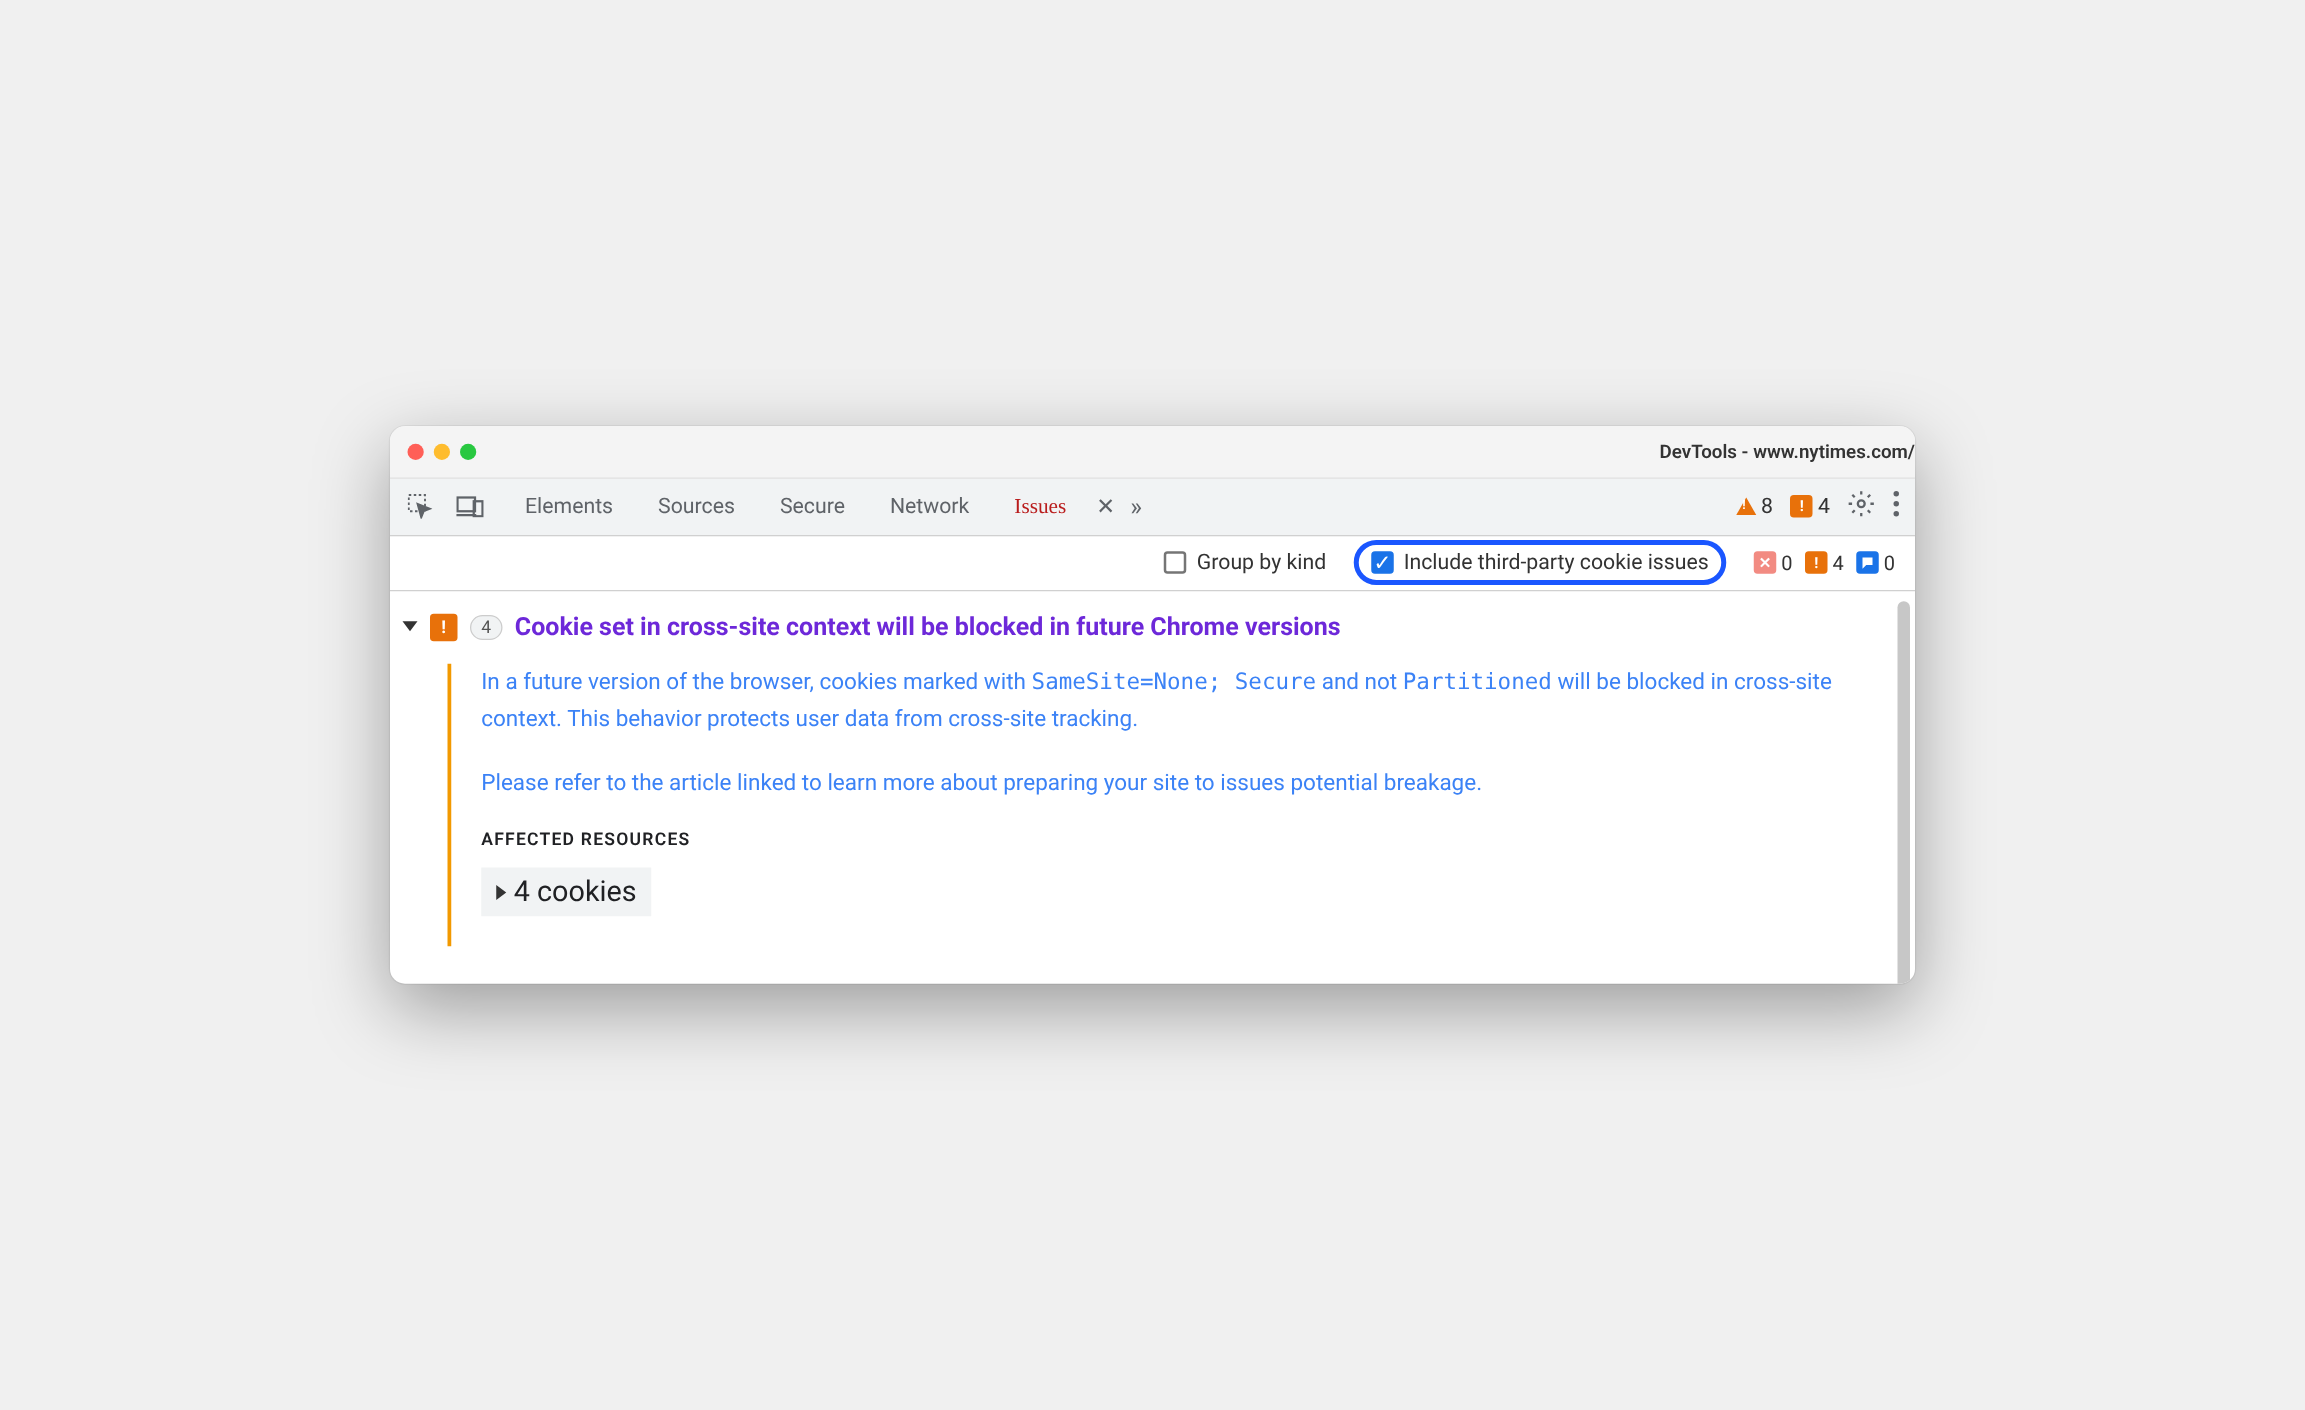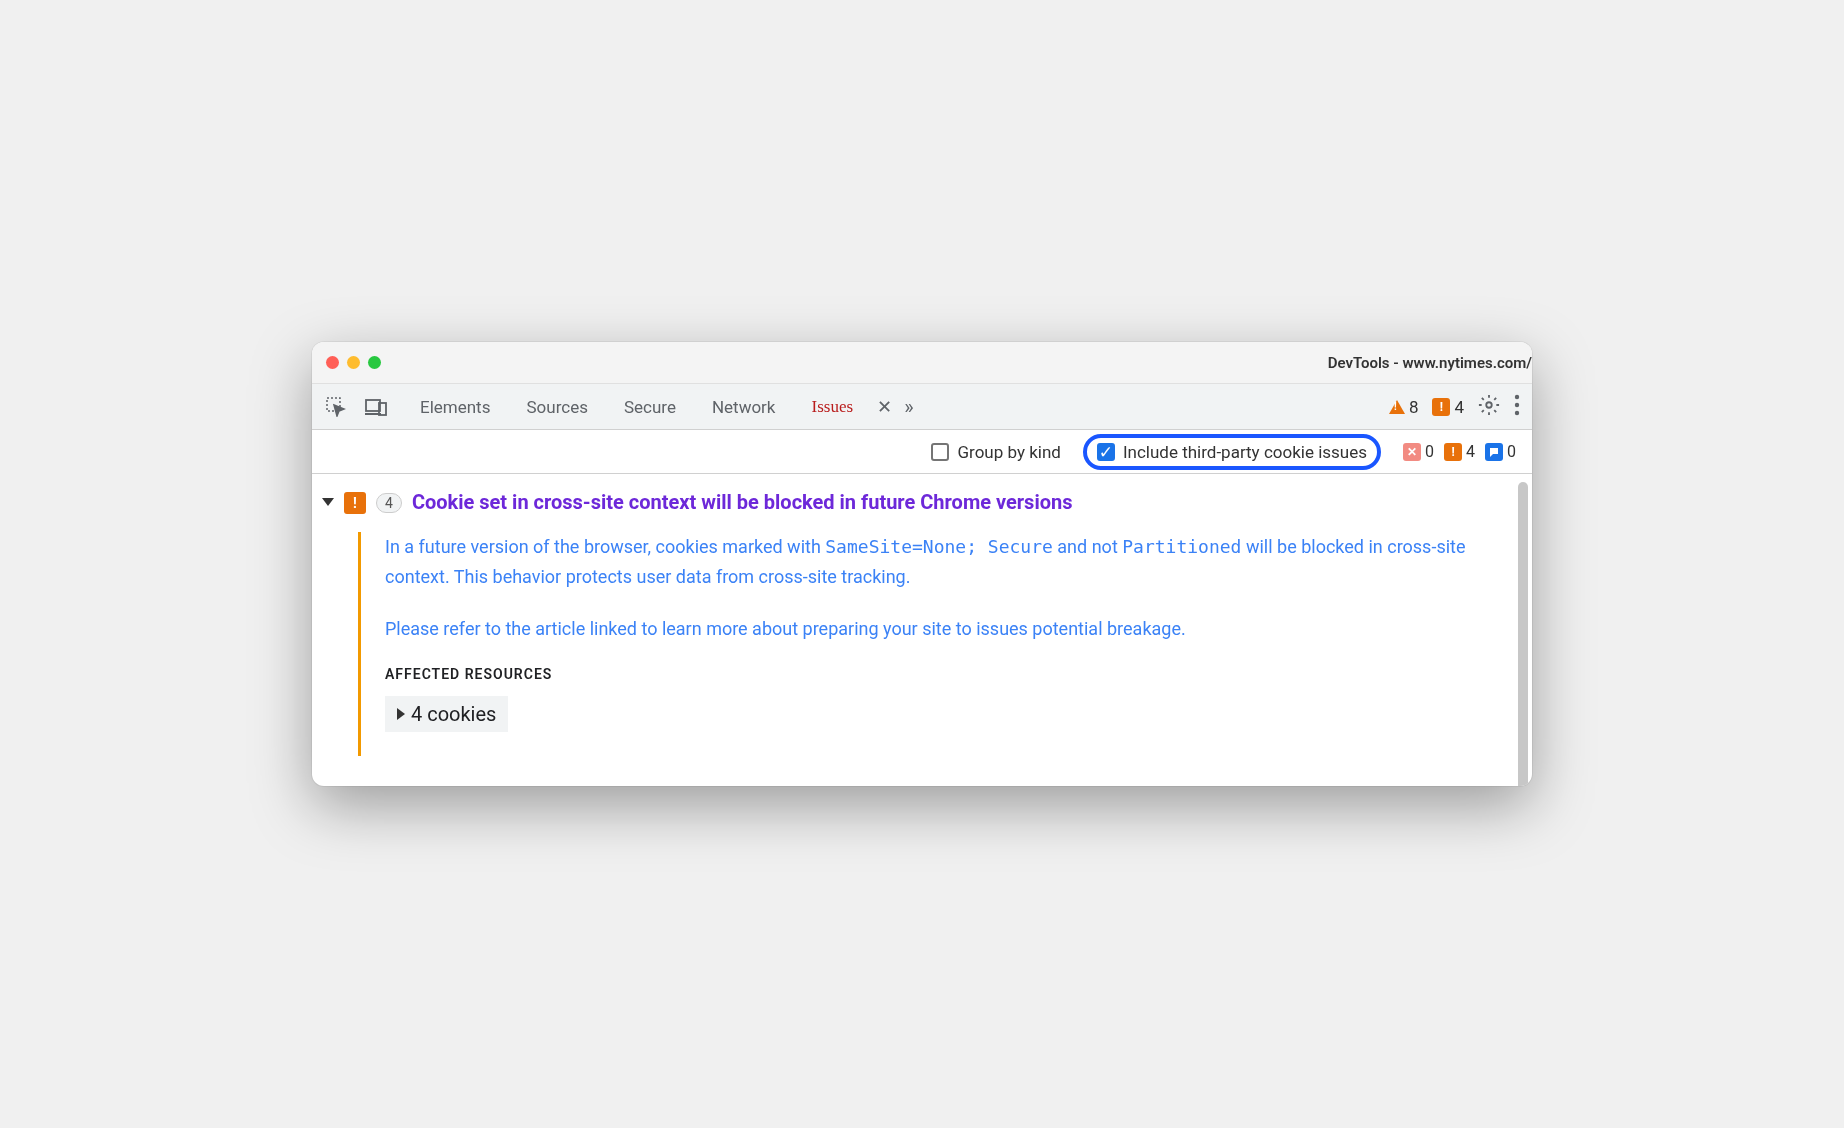--- a/index.html
+++ b/index.html
@@ -221,21 +221,21 @@
       letter-spacing: 1px;
       color: #202124;
       margin-bottom: 14px;
     }
     .cookies-pill {
       display: inline-flex;
       align-items: center;
       background: #f1f3f4;
       padding: 6px 12px;
       gap: 6px;
-      font-size: 20px;
+      font-size: 23px;
       color: #202124;
       cursor: pointer;
       margin-bottom: 24px;
     }
     .chev-right {
       width: 0; height: 0;
       border-top: 6px solid transparent;
       border-bottom: 6px solid transparent;
       border-left: 8px solid #333;
     }

